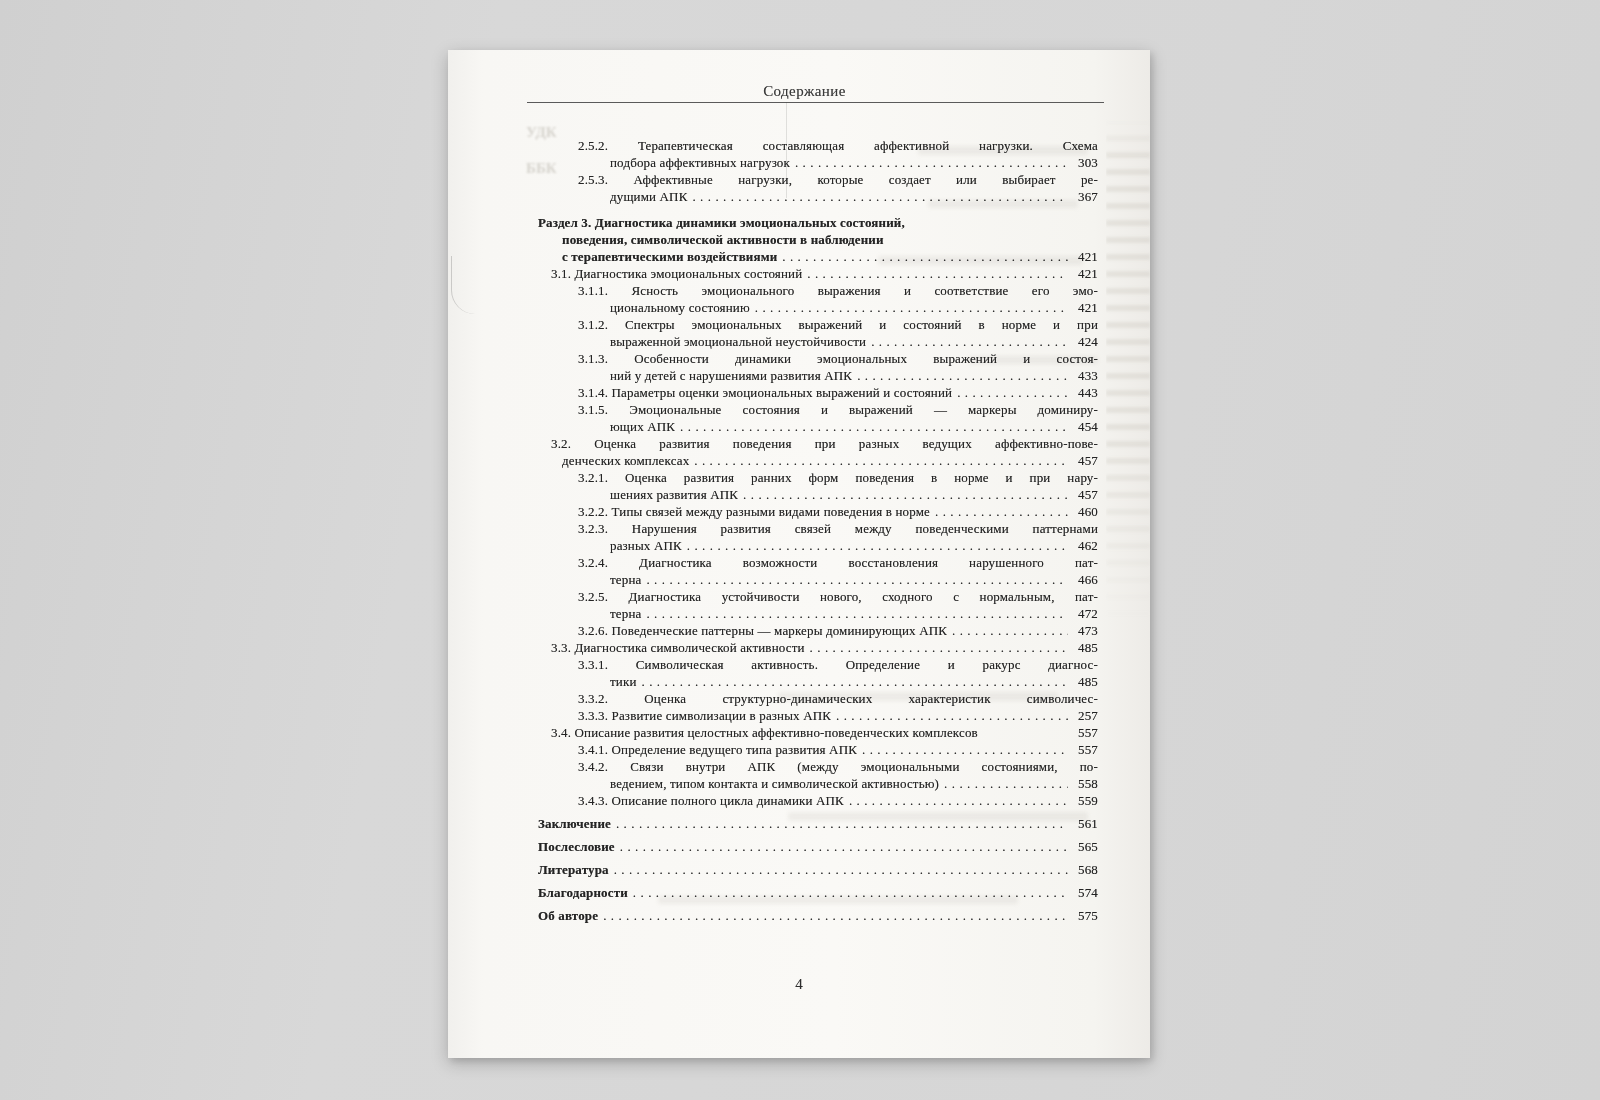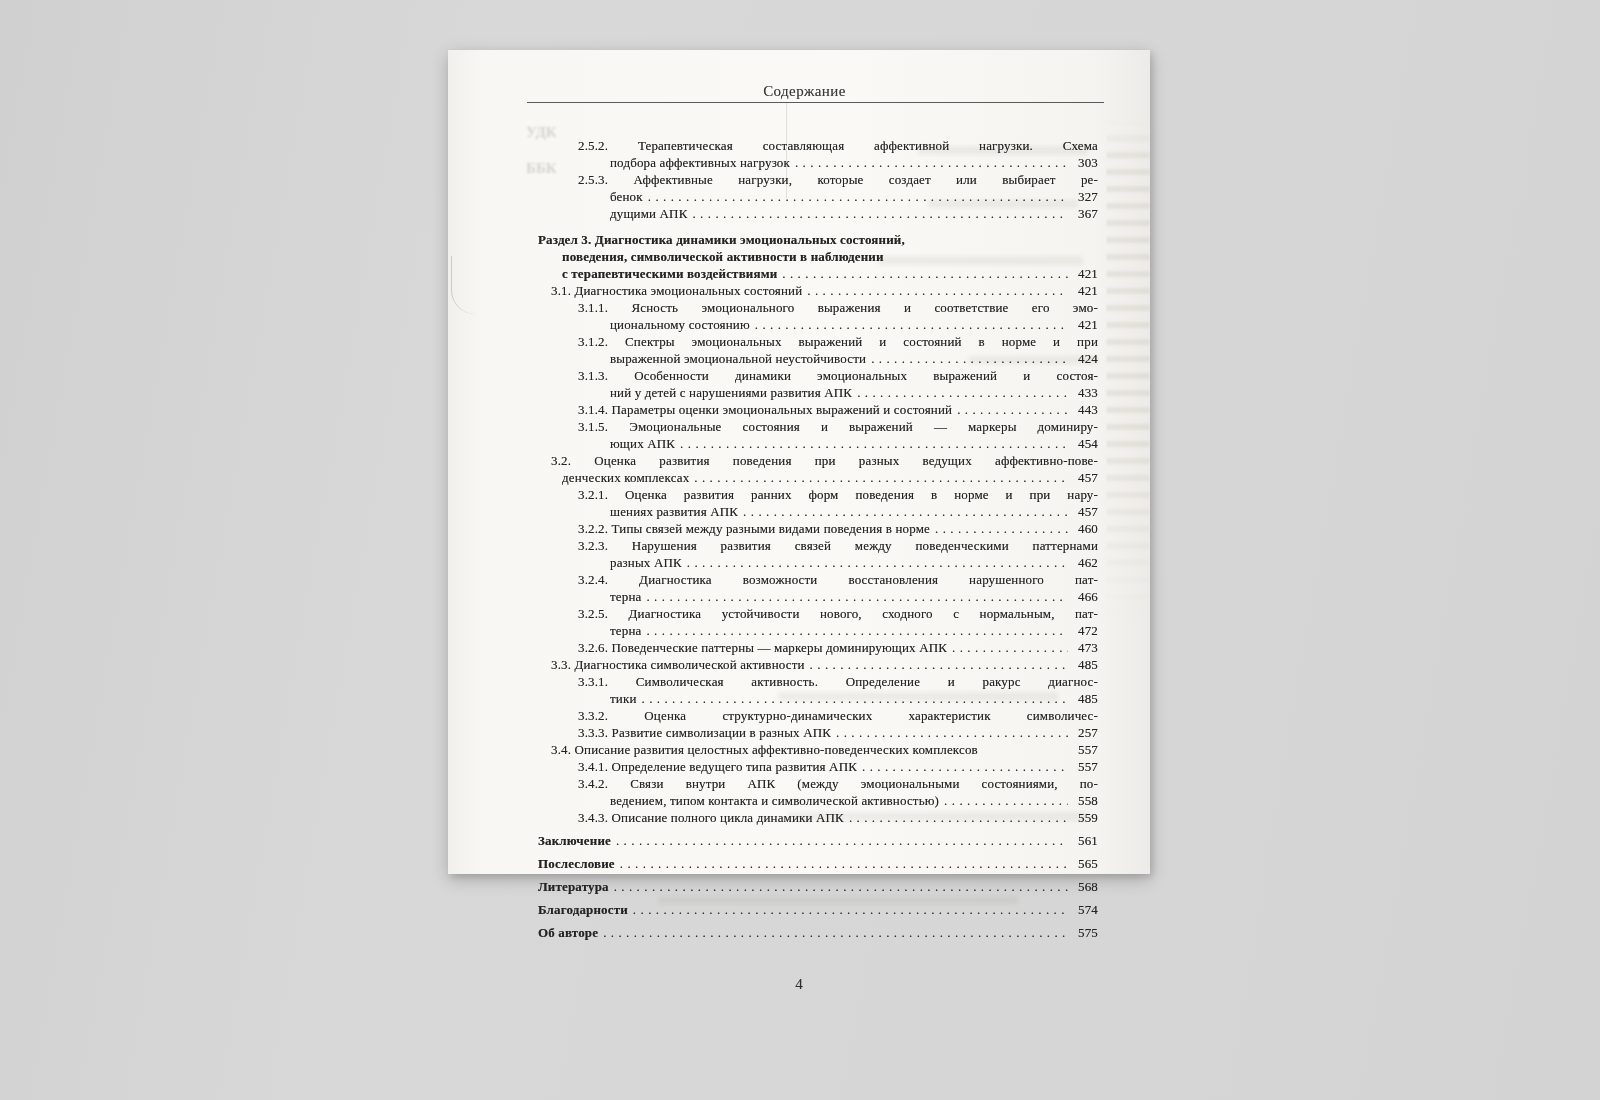--- a/index.html
+++ b/index.html
@@ -6,21 +6,21 @@
   html,body { width:1600px; height:1100px; overflow:hidden; }
   body { font-family:"Liberation Serif","DejaVu Serif",serif; }
 
   .stage {
     position:relative; width:1600px; height:1100px;
     background:linear-gradient(100deg,#d0d0d0 0%,#d8d8d8 28%,#d6d6d6 70%,#d3d3d3 100%);
     overflow:hidden;
   }
 
   .page {
-    position:absolute; left:448px; top:50px; width:702px; height:824px;
+    position:absolute; left:448px; top:50px; width:702px; height:1008px;
     background:linear-gradient(90deg,#f1f0ed 0%,#f8f7f4 5%,#faf9f6 55%,#f5f4f0 92%,#edebe7 100%);
     box-shadow:0 5px 16px rgba(0,0,0,.22), 3px 3px 6px rgba(0,0,0,.10);
     padding-left:46px;
   }
 
   
   .header { position:absolute; left:79px; right:46px; top:33px; text-align:center; }
   .header-title {
     font-size:15px; color:#3b3b3b; letter-spacing:.4px; padding-right:22px;
     text-shadow:0 0 .6px rgba(55,55,55,.5);
@@ -121,25 +121,20 @@
         <div class="entry e-h3">
           <div class="line l0 fill">2.5.2. Терапевтическая составляющая аффективной нагрузки. Схема</div>
           <div class="line lx last">
             <span class="txt">подбора аффективных нагрузок</span>
             <span class="dots"></span>
             <span class="pg">303</span>
           </div>
         </div>
         <div class="entry e-h3">
           <div class="line l0 fill">2.5.3. Аффективные нагрузки, которые создает или выбирает ре-</div>
-          <div class="line lx last">
-            <span class="txt">бенок</span>
-            <span class="dots"></span>
-            <span class="pg">327</span>
-          </div>
         </div>
         <div class="entry e-h3">
           <div class="line lx last">
             <span class="txt">дущими АПК</span>
             <span class="dots"></span>
             <span class="pg">367</span>
           </div>
         </div>
         <div class="entry e-section">
           <div class="line l0 plain">Раздел 3. Диагностика динамики эмоциональных состояний,</div>

